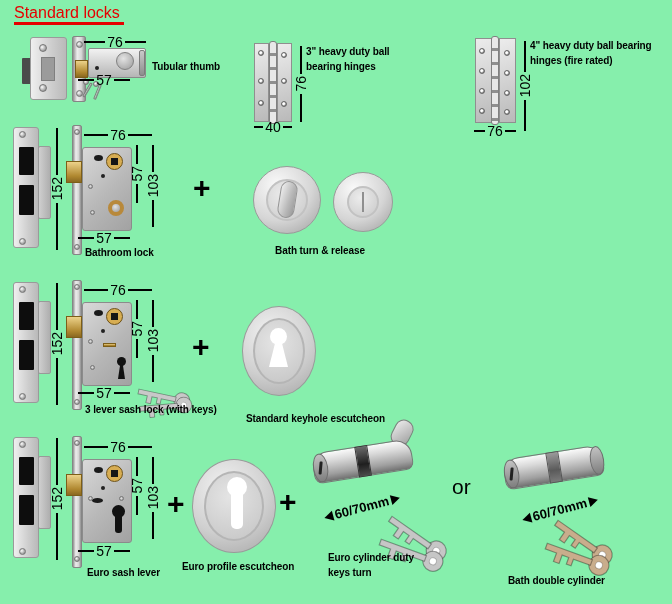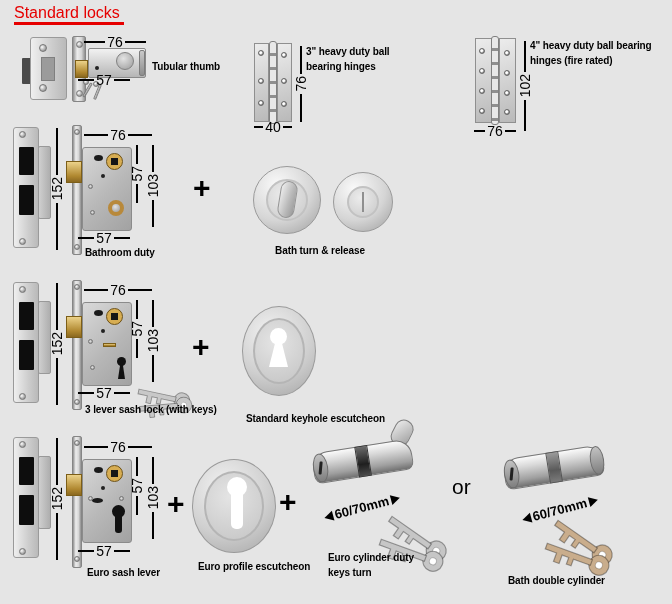--- a/index.html
+++ b/index.html
@@ -1,18 +1,18 @@
 <!DOCTYPE html>
 <html><head>
 <meta charset="utf-8">
 <style>
   *{margin:0;padding:0;box-sizing:border-box}
   html,body{background:#fff}
   body{font-family:"Liberation Sans",sans-serif;color:#000}
-  .canvas{position:relative;width:672px;height:604px;background:#e5e5e5;overflow:hidden}
+  .canvas{position:relative;width:672px;height:604px;background:#86efac;overflow:hidden}
   .abs{position:absolute}
   .title{font-size:16px;color:#e60000;white-space:nowrap}
   .title-underline{background:#e60000;height:3px}
   .lbl{position:absolute;font-size:10px;font-weight:bold;letter-spacing:-0.1px;white-space:nowrap}
   .lbl.center{text-align:center}
   .plus{position:absolute;font-size:30px;font-weight:bold;line-height:1}
   .or{position:absolute;font-size:21px;line-height:1}
   
   .dim-h{position:absolute;display:flex;align-items:center;font-size:14px;height:16px;line-height:1}
   .dim-h::before,.dim-h::after{content:"";flex:1;height:2px;background:#000}
@@ -168,21 +168,21 @@
     </div>
   <div class="dim-v" style="left:129px;top:145px;width:16px;height:58px">
       <span>57</span>
     </div>
   <div class="dim-v" style="left:144px;top:145px;width:18px;height:82px">
       <span>103</span>
     </div>
   <div class="dim-h" style="left:78px;top:230px;width:52px">
       <span>57</span>
     </div>
-  <div class="lbl" style="left:85px;top:247px">Bathroom duty</div>
+  <div class="lbl" style="left:85px;top:247px">Bathroom lock</div>
   <div class="plus" style="left:193px;top:173px">+</div>
   <div class="abs rose" style="left:253px;top:166px;width:68px;height:68px"></div>
   <div class="abs rose-inner" style="left:266px;top:179px;width:42px;height:42px"></div>
   <div class="abs knob" style="left:279px;top:181px;width:17px;height:37px;transform:rotate(9deg)"></div>
   <div class="abs rose" style="left:333px;top:172px;width:60px;height:60px"></div>
   <div class="abs rose-inner" style="left:347px;top:186px;width:32px;height:32px"></div>
   <div class="abs slotline" style="left:362px;top:192px;width:2px;height:20px"></div>
   <div class="lbl center" style="left:250px;top:245px;width:140px">Bath turn &amp; release</div>
 
   <div class="abs plate" style="left:13px;top:282px;width:26px;height:121px"></div>
@@ -268,21 +268,21 @@
     </div>
   <div class="dim-h" style="left:78px;top:543px;width:52px">
       <span>57</span>
     </div>
   <div class="lbl" style="left:87px;top:567px">Euro sash lever</div>
   <div class="plus" style="left:167px;top:489px">+</div>
   <div class="abs esc" style="left:192px;top:459px;width:84px;height:94px"></div>
   <div class="abs esc-ring" style="left:204px;top:471px;width:60px;height:70px"></div>
   <div class="abs kh-c-w" style="left:227px;top:477px;width:20px;height:20px"></div>
   <div class="abs euro-stem-w" style="left:231px;top:493px;width:12px;height:36px"></div>
-  <div class="lbl" style="left:198px;top:561px">Euro profile escutcheon</div>
+  <div class="lbl" style="left:182px;top:561px">Euro profile escutcheon</div>
   <div class="plus" style="left:279px;top:487px">+</div>
 
   <div class="cyl" style="left:311px;top:446px;width:106px;height:44px;transform:rotate(-9deg);transform-origin:0 50%">
     <div class="cyl-thumb" style="left:86px;top:-12px;width:19px;height:27px;transform:rotate(36deg)"></div>
     <div class="cyl-body" style="left:2px;top:8px;width:100px;height:31px"></div>
     <div class="cyl-band" style="left:46px;top:8px;width:13px;height:31px"></div>
     <div class="cyl-face" style="left:2px;top:9px;width:15px;height:29px">
         <div class="keyway"></div>
       </div>
   </div>

